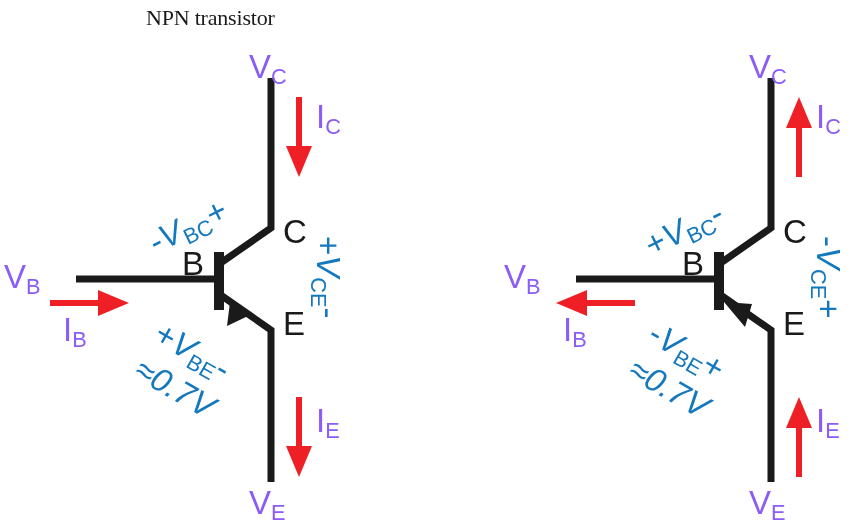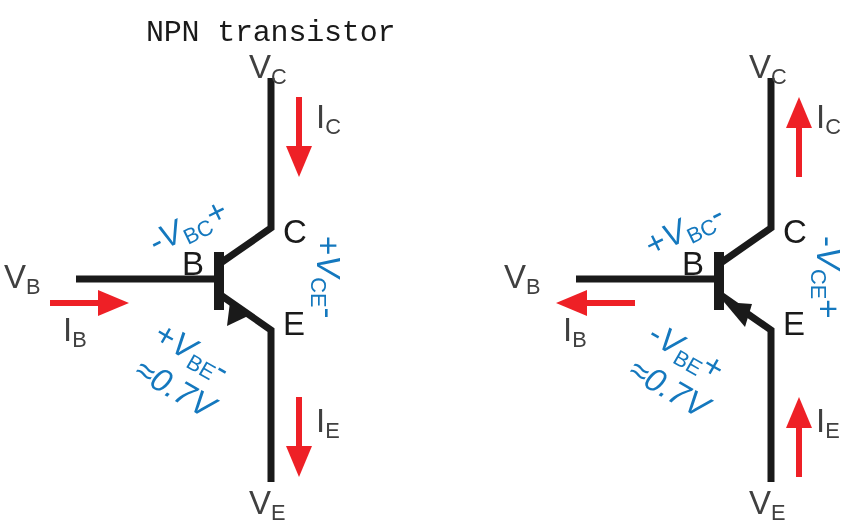--- a/index.html
+++ b/index.html
@@ -15,24 +15,24 @@
     font-family: "Liberation Sans", sans-serif;
   }
   .stage {
     position: absolute;
     left: 0; top: 0;
     width: 856px;
     height: 531px;
   }
   .title {
     position: absolute;
-    top: 16px;
-    font-size: 30px;
+    top: 5px;
+    font-size: 22px;
     color: #1a1a1a;
-    font-family: Liberation Mono, monospace;
+    font-family: Liberation Serif, serif;
     white-space: nowrap;
     letter-spacing: -0.2px;
   }
   #title-npn { left: 146px; }
   #title-pnp { left: 617px; }
 
   svg.diagram {
     position: absolute;
     left: 0; top: 0;
     width: 856px;
@@ -45,21 +45,21 @@
     position: absolute;
     white-space: nowrap;
     font-family: "Liberation Sans", sans-serif;
     line-height: 1;
   }
   .blk {
     color: #1a1a1a;
     font-size: 33px;
   }
   .red {
-    color: #404040;
+    color: #8b5cf6;
     font-size: 33px;
   }
   .blue {
     color: #1478be;
     font-size: 33px;
     font-style: italic;
     font-weight: 500;
   }
   .sub {
     font-size: 0.66em;

